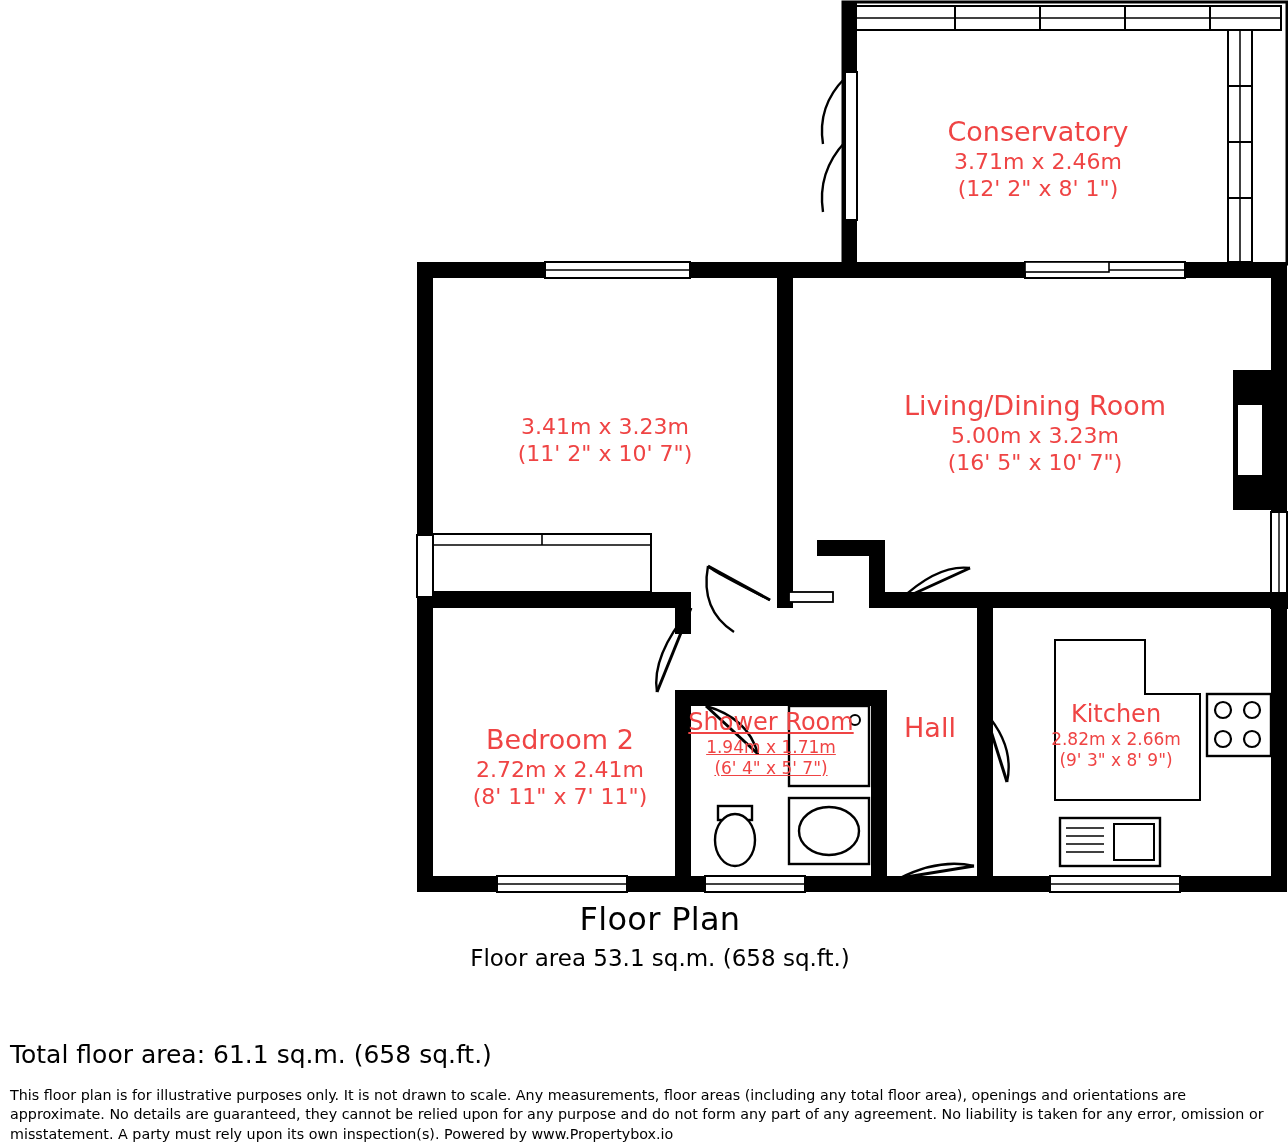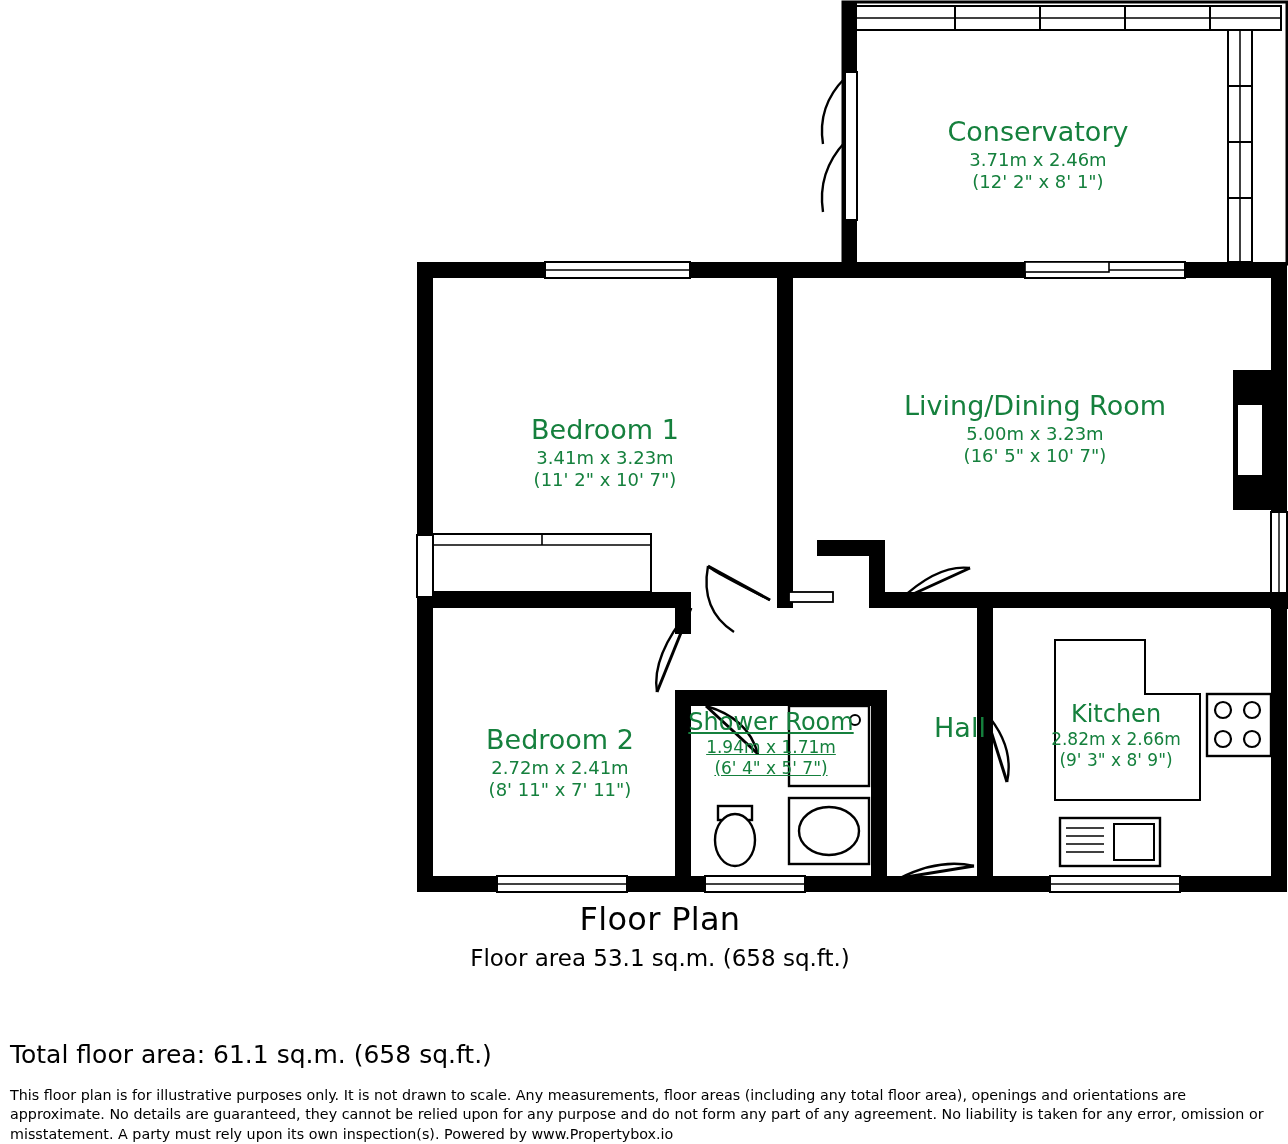--- a/index.html
+++ b/index.html
@@ -19,30 +19,30 @@
     position: absolute;
     left: 0;
     top: 0;
     width: 1288px;
     height: 1000px;
   }
   .room-label {
     position: absolute;
     text-align: center;
     line-height: 1.22;
-    color: #15803d;
+    color: #ef4444;
     white-space: nowrap;
   }
   .room-label .name {
     display: block;
     font-size: 27px;
   }
   .room-label .dim {
     display: block;
-    font-size: 18px;
+    font-size: 22px;
   }
   .room-label.small .name { font-size: 24px; }
   .room-label.small .dim  { font-size: 17px; }
 
   .title-block {
     position: absolute;
     left: 0;
     top: 900px;
     width: 1288px;
     text-align: center;
@@ -227,21 +227,20 @@
   <span class="dim">(12' 2" x 8' 1")</span>
 </div>
 
 <div class="room-label" style="left:830px; top:390px; width:410px;">
   <span class="name">Living/Dining Room</span>
   <span class="dim">5.00m x 3.23m</span>
   <span class="dim">(16' 5" x 10' 7")</span>
 </div>
 
 <div class="room-label" style="left:433px; top:414px; width:344px;">
-  <span class="name">Bedroom 1</span>
   <span class="dim">3.41m x 3.23m</span>
   <span class="dim">(11' 2" x 10' 7")</span>
 </div>
 
 <div class="room-label" style="left:400px; top:724px; width:320px;">
   <span class="name">Bedroom 2</span>
   <span class="dim">2.72m x 2.41m</span>
   <span class="dim">(8' 11" x 7' 11")</span>
 </div>
 
@@ -250,21 +249,21 @@
   <span class="dim">1.94m x 1.71m</span>
   <span class="dim">(6' 4" x 5' 7")</span>
 </div>
 
 <div class="room-label small" style="left:1005px; top:700px; width:222px;">
   <span class="name">Kitchen</span>
   <span class="dim">2.82m x 2.66m</span>
   <span class="dim">(9' 3" x 8' 9")</span>
 </div>
 
-<div class="room-label" style="left:875px; top:712px; width:170px;">
+<div class="room-label" style="left:845px; top:712px; width:170px;">
   <span class="name">Hall</span>
 </div>
 
 <div class="title-block">
   <div class="plan-title">Floor Plan</div>
   <div class="plan-area">Floor area 53.1 sq.m. (658 sq.ft.)</div>
 </div>
 
 <div class="total-area">Total floor area: 61.1 sq.m. (658 sq.ft.)</div>
 

